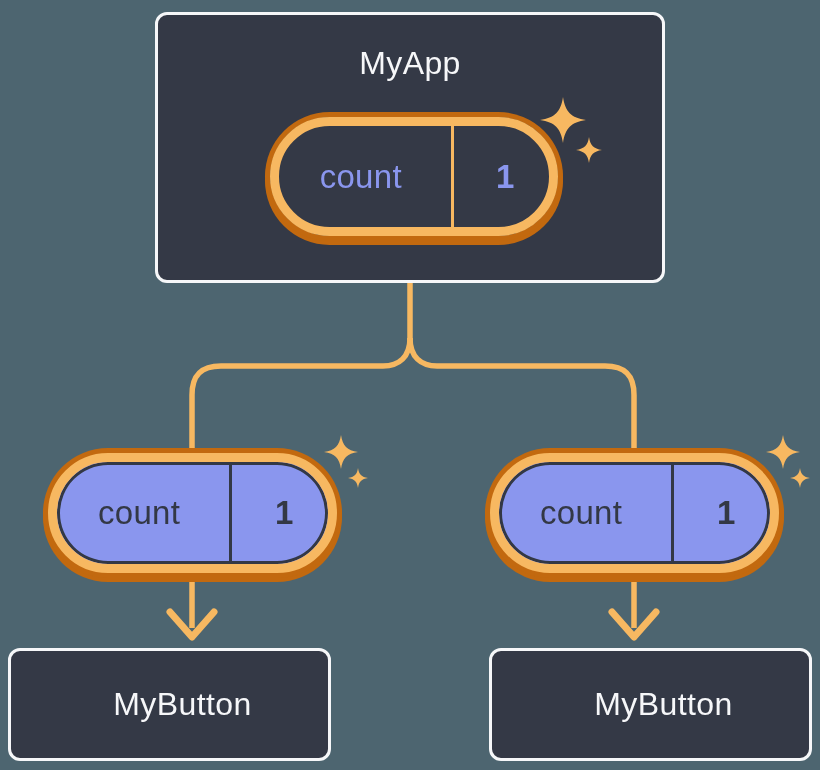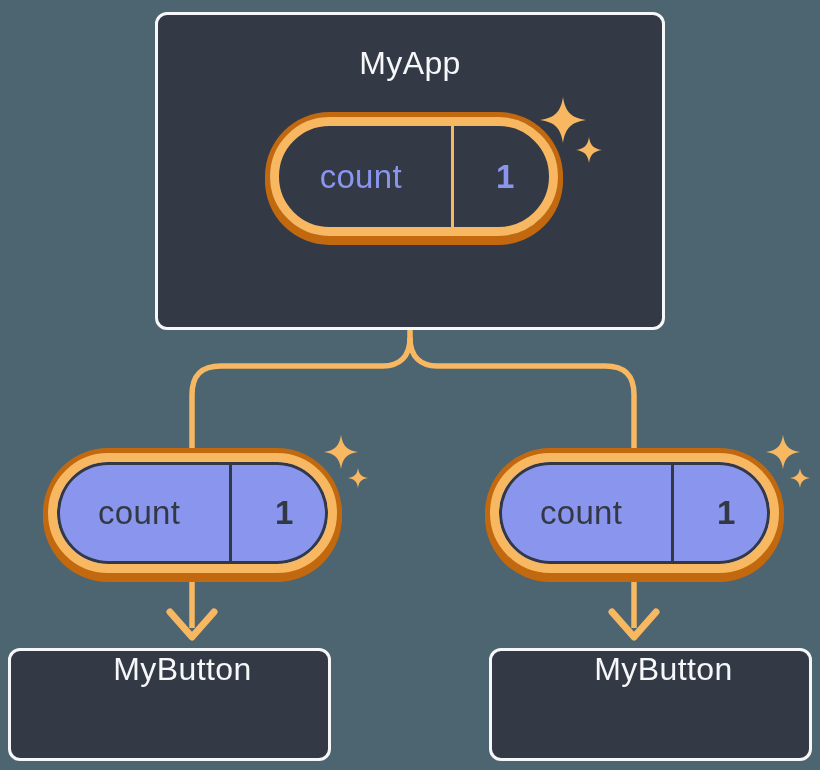--- a/index.html
+++ b/index.html
@@ -14,23 +14,23 @@
   svg.wires    { position: absolute; left: 0; top: 0; z-index: 0; pointer-events: none; }
   svg.sparkles { position: absolute; left: 0; top: 0; z-index: 3; pointer-events: none; }
 
   .card {
     position: absolute; box-sizing: border-box;
     background: #343946;
     border: 3px solid #F6F7F9;
     border-radius: 12px;
     z-index: 1;
   }
-  .root-card { left: 155px; top: 12px; width: 510px; height: 318px; }
+  .root-card { left: 155px; top: 12px; width: 510px; height: 271px; }
   .btn-card  { top: 648px; width: 323px; height: 113px;
-               display: flex; align-items: flex-start; justify-content: center; padding-left: 26px; }
+               display: flex; align-items: center; justify-content: center; padding-left: 26px; }
   .btn-left  { left: 8px; }
   .btn-right { left: 489px; }
 
   .card-title {
     color: #F6F7F9; font-size: 32px; font-weight: 500; letter-spacing: 0.4px;
   }
   .root-card .card-title { text-align: center; margin-top: 30px; }
 
   .pill {
     position: absolute; box-sizing: border-box;

